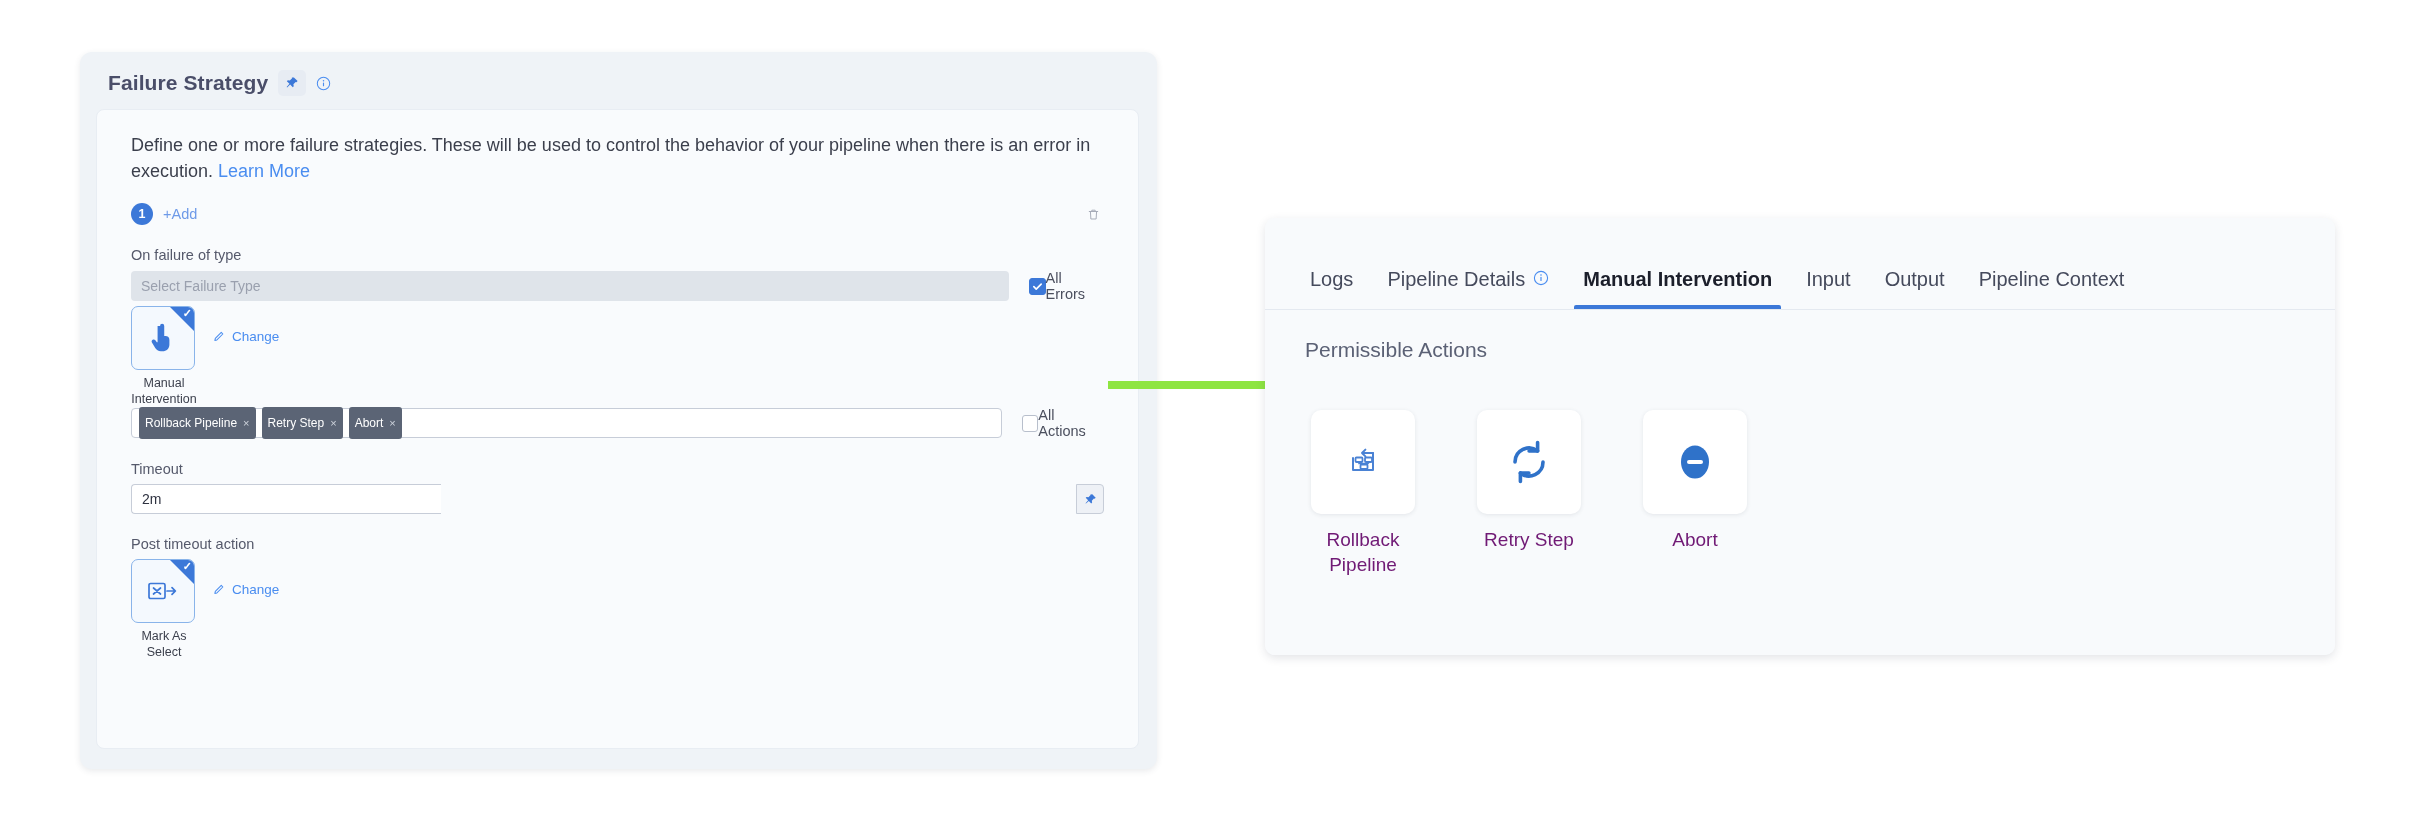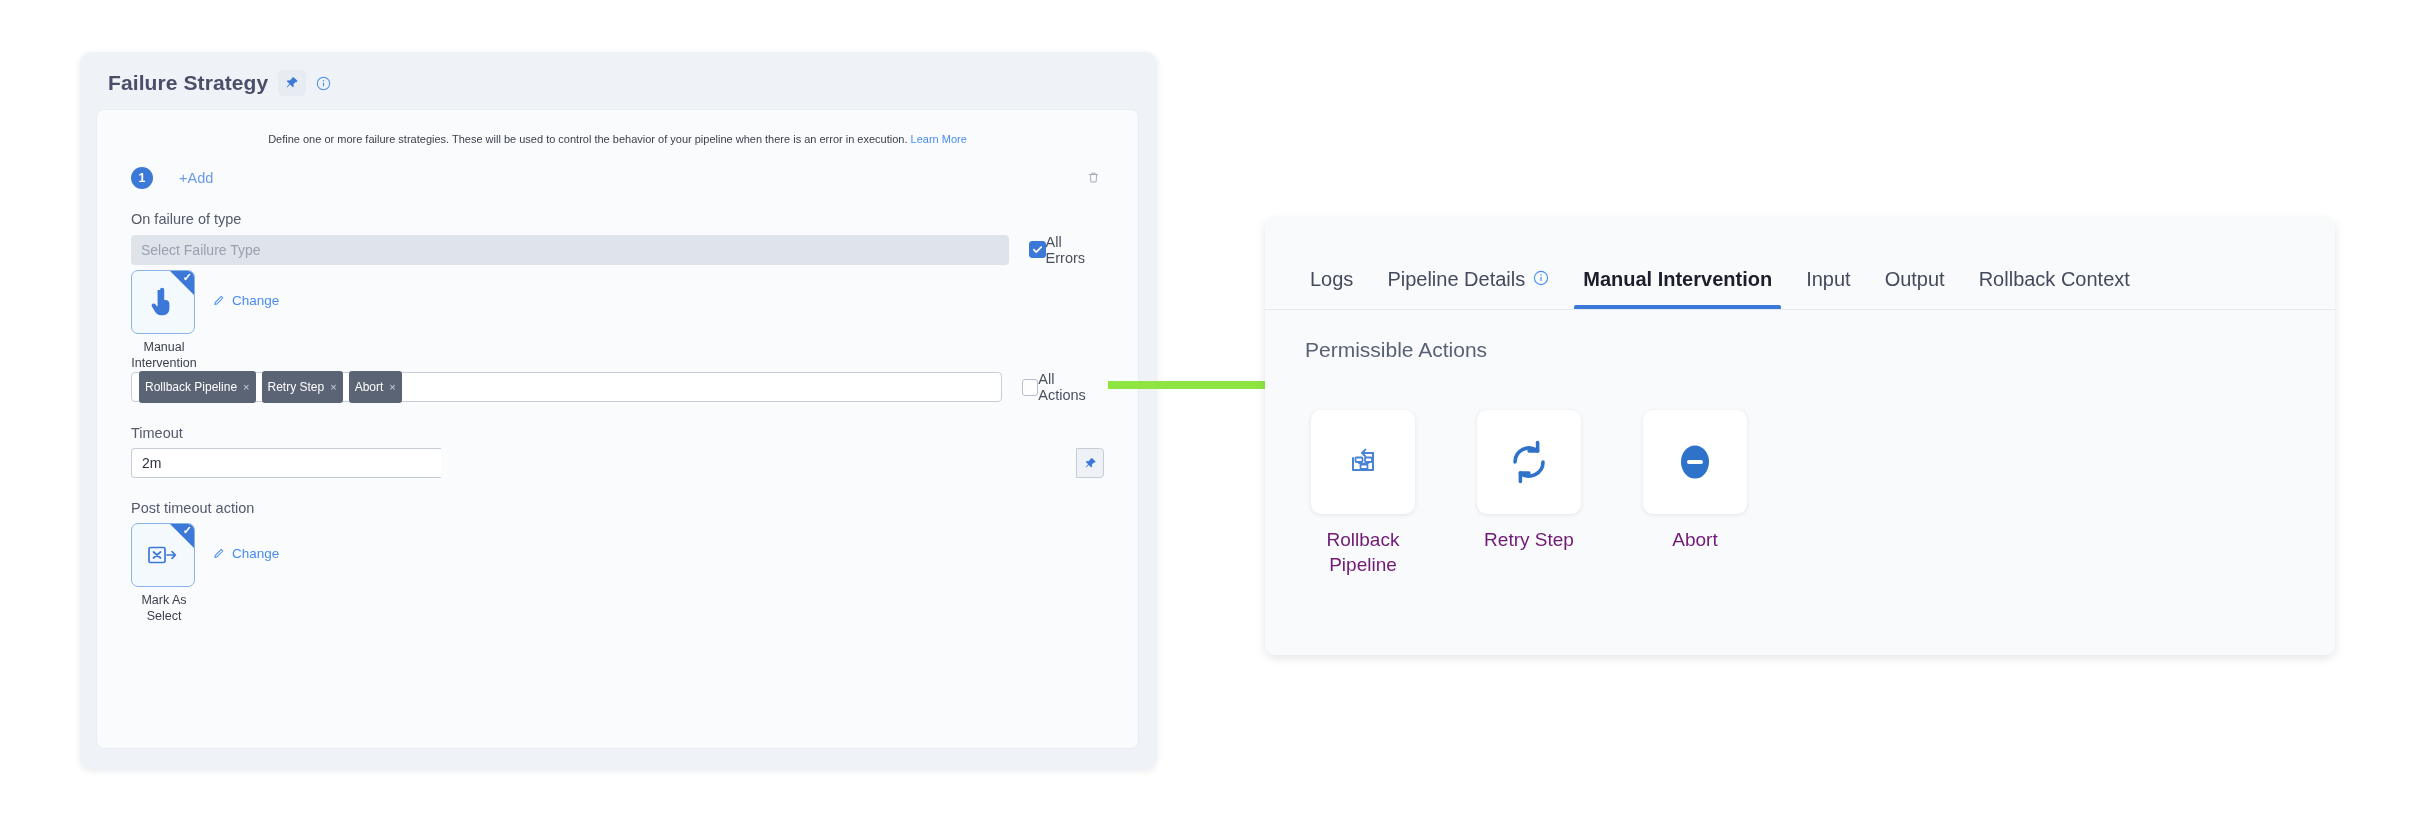--- a/index.html
+++ b/index.html
@@ -38,35 +38,35 @@
   .fs-card {
     position: absolute; left: 16px; top: 57px;
     width: 1043px; height: 640px;
     background: #f9fbfd;
     border: 1px solid #e8edf3;
     border-radius: 8px;
   }
   .fs-inner { padding: 22px 34px 0 34px; }
 
   .desc {
-    font-size: 11px; color: #3b3f4c; line-height: 1.45; text-align: center;
+    font-size: 18px; color: #3b3f4c; line-height: 1.45;
   }
   .desc a { color: #4a8df0; text-decoration: none; }
 
   .add-row {
     display: flex; align-items: center; gap: 10px;
     margin-top: 19px; position: relative;
   }
   .idx-badge {
     width: 22px; height: 22px; border-radius: 50%;
     background: #3c78d8; color: #fff;
     font-size: 12.5px; font-weight: bold;
     display: flex; align-items: center; justify-content: center;
   }
-  .add-link { color: #6e9ae8; font-size: 14.5px; cursor: pointer; margin-left: 16px; }
+  .add-link { color: #6e9ae8; font-size: 14.5px; cursor: pointer; }
   .trash-btn {
     position: absolute; right: 0px; top: 0px;
     cursor: pointer; opacity: .75;
     display: flex; align-items: center; justify-content: center;
     width: 22px; height: 22px;
   }
 
   .field-label {
     font-size: 14.5px; color: #55596b; margin-top: 22px; margin-bottom: 7px;
   }
@@ -356,21 +356,21 @@
       <div class="rp-tab active">
         <span>Manual Intervention</span>
       </div>
       <div class="rp-tab">
         <span>Input</span>
       </div>
       <div class="rp-tab">
         <span>Output</span>
       </div>
       <div class="rp-tab">
-        <span>Rollback Context</span>
+        <span>Pipeline Context</span>
       </div>
     </div>
 
     <div class="rp-body">
       <div class="pa-title">Permissible Actions</div>
 
       <div class="pa-cards">
 
         <div class="pa-col">
           <div class="pa-card">

